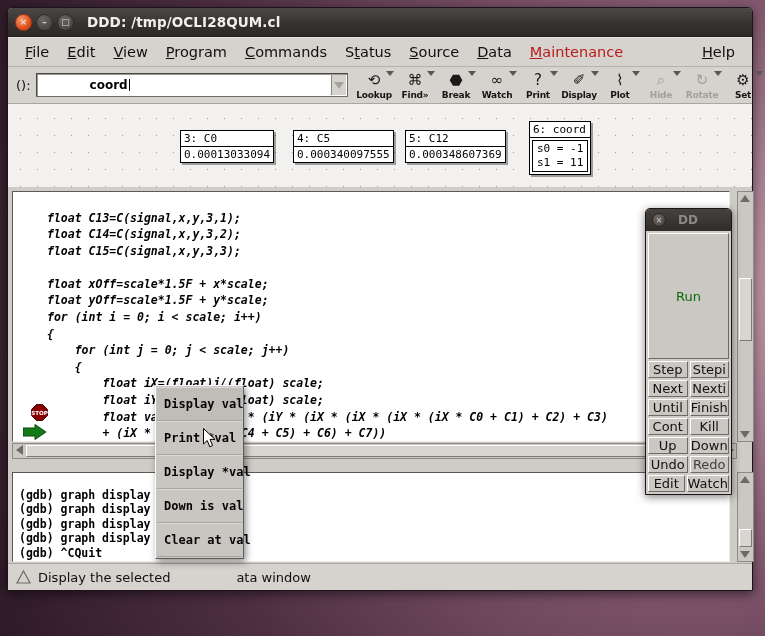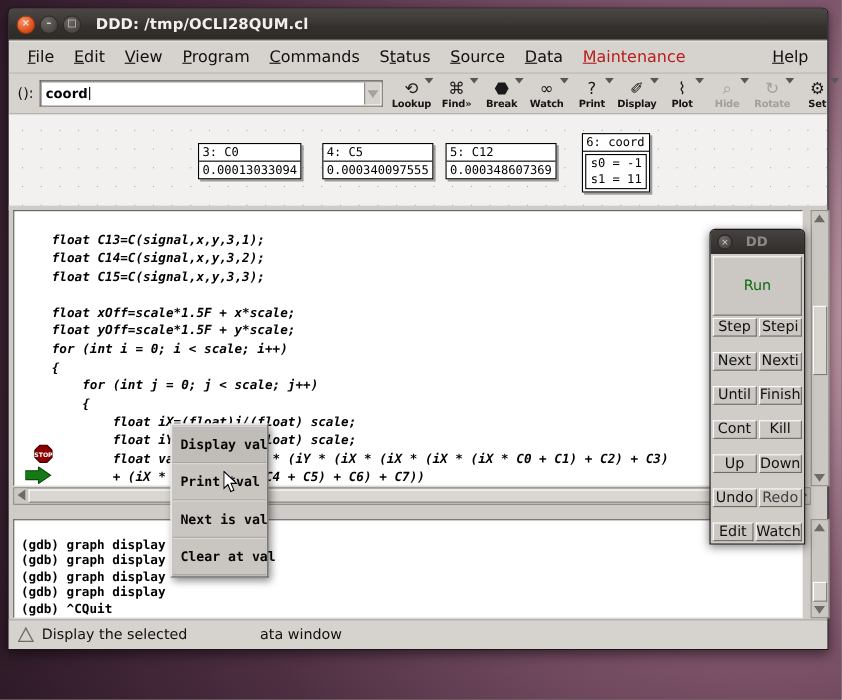--- a/index.html
+++ b/index.html
@@ -57,21 +57,21 @@
     padding:0 5px;border-bottom:1px solid #a9a5a0;
   }
   #argfield-label{font-size:13px;color:#111;padding:0 5px 0 3px;}
   #argfield{
     flex:0 0 310px;height:22px;background:#fff;
     border:1px solid #6f6b67;border-top-color:#4a4744;border-left-color:#4a4744;
     display:flex;align-items:center;position:relative;
     box-shadow:inset 1px 1px 0 #9b9792;
   }
   #argfield .val{font-family:"DejaVu Sans",sans-serif;font-weight:bold;font-size:12px;
-                 color:#000;padding-left:5px;}
+                 color:#000;padding-left:5px;margin-left:48px;}
   #argfield .caret{display:inline-block;width:1px;height:12px;background:#000;
                    margin-left:1px;vertical-align:-2px;}
   #argfield .drop{
     position:absolute;right:1px;top:1px;bottom:1px;width:14px;
     background:#d6d2cd;border-left:1px solid #8b8783;
     display:flex;align-items:center;justify-content:center;
   }
   .tri-down{width:0;height:0;border-left:5px solid transparent;
             border-right:5px solid transparent;border-top:7px solid #a5a19c;}
   #tools{display:flex;align-items:flex-start;margin-left:6px;}
@@ -406,21 +406,21 @@
   <div id="cmdtitle">
     <div class="cbtn">
       <span>×</span>
     </div>
     <div class="ct">DD</div>
   </div>
   <div id="cmdbody">
     <div class="crow">
       <div class="cbtn2 run">Run</div>
     </div>
-    <div id="cmdrows" style="display:flex;flex-direction:column;gap:14px;flex:1;">
+    <div id="cmdrows" style="display:flex;flex-direction:column;gap:2px;flex:1;">
         <div class="crow">
           <div class="cbtn2">Step</div>
           <div class="cbtn2">Stepi</div>
         </div>
         <div class="crow">
           <div class="cbtn2">Next</div>
           <div class="cbtn2">Nexti</div>
         </div>
         <div class="crow">
           <div class="cbtn2">Until</div>
@@ -442,19 +442,20 @@
           <div class="cbtn2">Edit</div>
           <div class="cbtn2">Watch</div>
         </div>
       </div>
   </div>
 </div>
 
 <div id="ctxmenu">
     <div class="ctxitem hl">Display val</div>
     <div class="ctxitem">Print *val</div>
-    <div class="ctxitem">Next is val</div>
+    <div class="ctxitem">Display *val</div>
+    <div class="ctxitem">Down is val</div>
     <div class="ctxitem">Clear at val</div>
   </div>
 
 <svg id="cursor" width="15" height="22" viewBox="0 0 15 22">
   <polygon points="0.5,0.5 0.5,16 4.2,12.5 6.8,18.8 9.6,17.6 7,11.4 12,11.4" fill="#ffffff" stroke="#000000" stroke-width="1"></polygon>
 </svg>
 
 </body></html>

